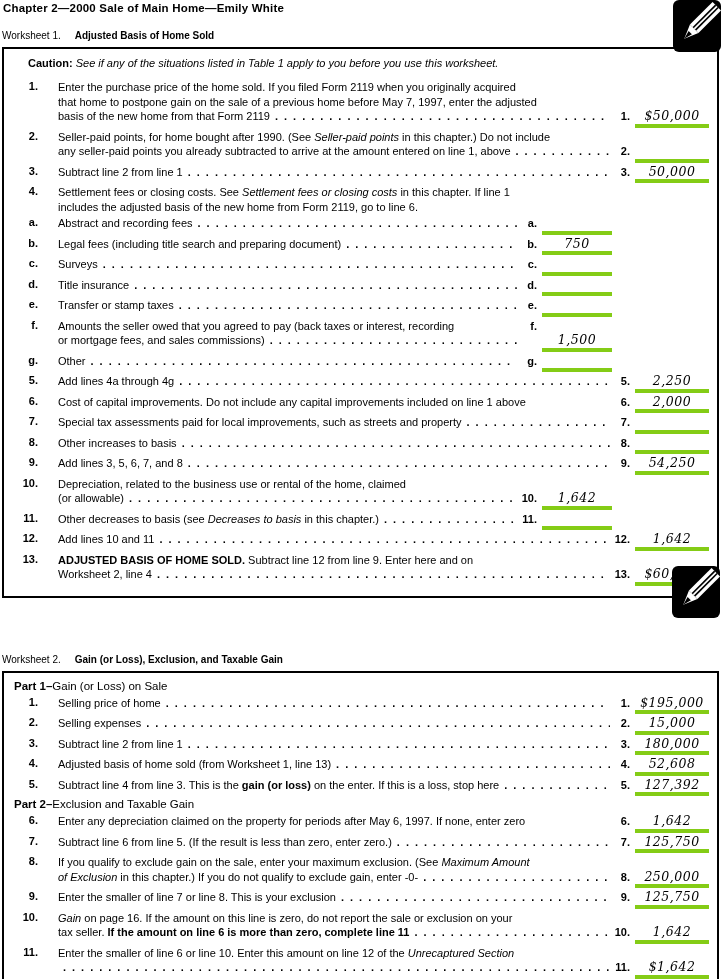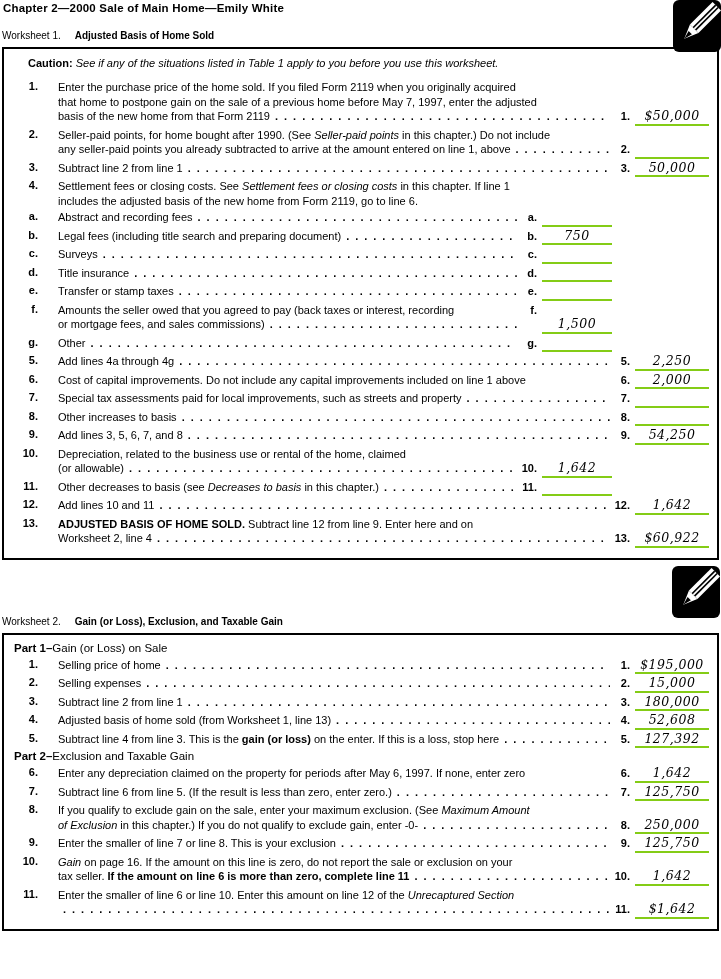--- a/index.html
+++ b/index.html
@@ -21,21 +21,21 @@
   .num{width:26px;flex:none;font-weight:bold;text-align:right;}
   .body{flex:1;padding-left:20px;min-width:0;}
   .tline{display:flex;align-items:baseline;line-height:14.5px;}
   .txt{flex:none;max-width:100%;}
   .i{font-style:italic;}
   .b{font-weight:bold;}
   .leader{flex:1 1 0;overflow:hidden;white-space:nowrap;letter-spacing:6px;
           font-weight:bold;padding:0 3px 0 5px;min-width:0;}
   .fill{flex:1 1 0;min-width:0;}
   .ansnum{flex:none;font-weight:bold;text-align:right;min-width:20px;margin-right:5px;}
-  .anscell{flex:none;width:74px;border-bottom:2px solid #84cc16;text-align:center;}
+  .anscell{flex:none;width:74px;border-bottom:4px solid #84cc16;text-align:center;}
   .ghostcell{flex:none;width:74px;}
   .sub .anscell,.sub .ghostcell{width:70px;}
   .spacer{flex:none;width:97px;}
   .value{font-family:"DejaVu Serif",serif;font-style:italic;font-size:12.5px;
          letter-spacing:.5px;line-height:13px;display:inline-block;}
   .pencil-badge{position:absolute;}
   .pencil-badge.p1{top:0;right:0;}
   .pencil-badge.p2{top:566px;right:1px;}
 </style>
 </head>

